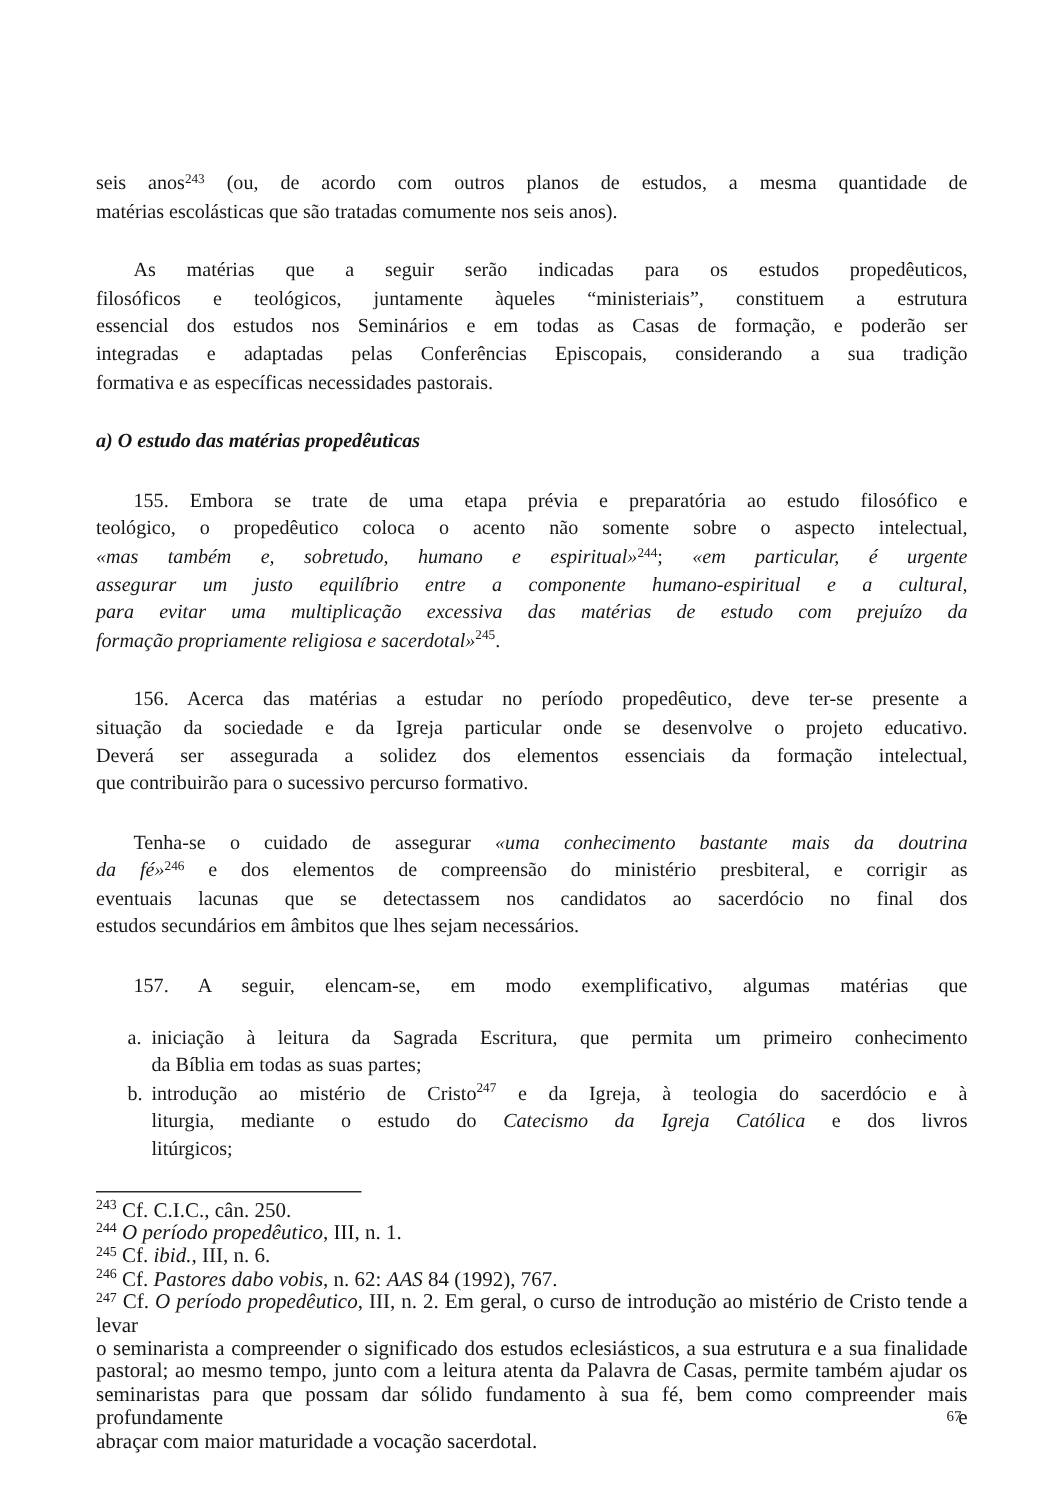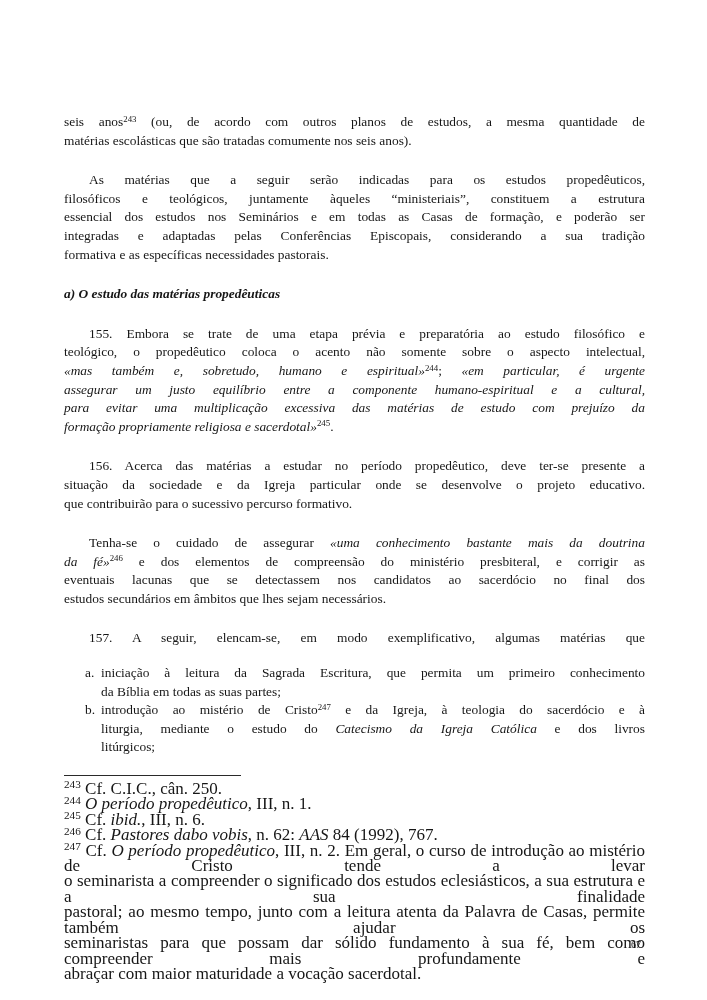--- a/index.html
+++ b/index.html
@@ -40,21 +40,21 @@
     line-height: 0;
     font-style: normal;
   }
   .fn-rule {
     margin-top: 18px;
     width: 177px; height: 0;
     border-top: 1.4px solid #2a2a2a;
   }
   .footnotes {
     margin-top: 5px;
-    font-size: 17px;
+    font-size: 14px;
     line-height: 15.4px;
   }
   .page-number {
     position: absolute;
     top: 939px; right: 66px;
     font-size: 10px;
     color: #161616;
   }
 </style>
 </head>
@@ -81,20 +81,21 @@
           <div class="line"><span>155. Embora se trate de uma etapa prévia e preparatória ao estudo filosófico e</span></div>
           <div class="line"><span>teológico, o propedêutico coloca o acento não somente sobre o aspecto intelectual,</span></div>
           <div class="line"><span class="i">«mas também e, sobretudo, humano e espiritual»</span><span class="sup">244</span><span>; </span><span class="i">«em particular, é urgente</span></div>
           <div class="line"><span class="i">assegurar um justo equilíbrio entre a componente humano-espiritual e a cultural,</span></div>
           <div class="line"><span class="i">para evitar uma multiplicação excessiva das matérias de estudo com prejuízo da</span></div>
           <div class="line last"><span class="i">formação propriamente religiosa e sacerdotal»</span><span class="sup">245</span><span>.</span></div>
         </div>
         <div class="block para indent">
           <div class="line"><span>156. Acerca das matérias a estudar no período propedêutico, deve ter-se presente a</span></div>
           <div class="line"><span>situação da sociedade e da Igreja particular onde se desenvolve o projeto educativo.</span></div>
+          <div class="line"><span>Deverá ser assegurada a solidez dos elementos essenciais da formação intelectual,</span></div>
           <div class="line last"><span>que contribuirão para o sucessivo percurso formativo.</span></div>
         </div>
         <div class="block para indent">
           <div class="line"><span>Tenha-se o cuidado de assegurar </span><span class="i">«uma conhecimento bastante mais da doutrina</span></div>
           <div class="line"><span class="i">da fé»</span><span class="sup">246</span><span> e dos elementos de compreensão do ministério presbiteral, e corrigir as</span></div>
           <div class="line"><span>eventuais lacunas que se detectassem nos candidatos ao sacerdócio no final dos</span></div>
           <div class="line last"><span>estudos secundários em âmbitos que lhes sejam necessários.</span></div>
         </div>
         <div class="block para indent">
           <div class="line"><span>157. A seguir, elencam-se, em modo exemplificativo, algumas matérias que</span></div>

